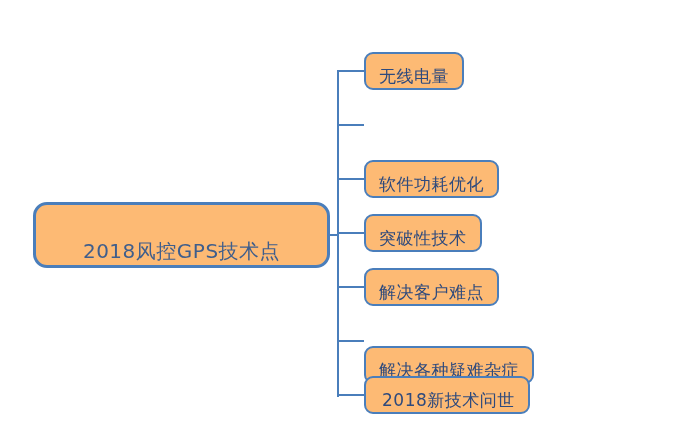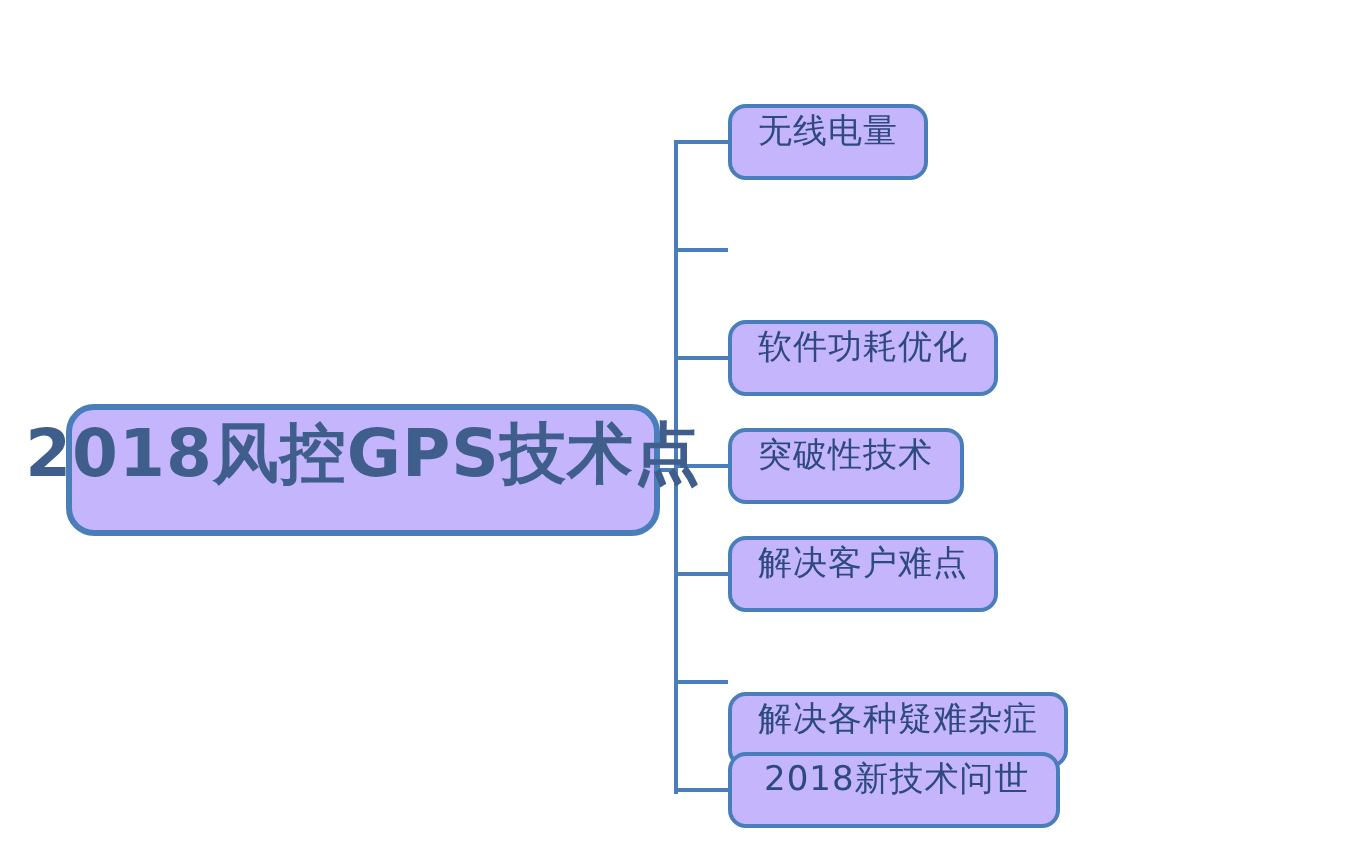--- a/index.html
+++ b/index.html
@@ -29,41 +29,41 @@
     left: 0;
     top: 0;
     width: 683px;
     height: 421px;
     pointer-events: none;
   }
 
   .node {
     position: absolute;
     box-sizing: border-box;
-    background: #c4b5fd;
+    background: #fdba74;
     border: 2px solid #4a7ebb;
     border-radius: 9px;
     display: flex;
-    align-items: flex-start;
+    align-items: flex-end;
     justify-content: center;
     white-space: nowrap;
   }
 
   
   #root-node {
     left: 33px;
     top: 202px;
     width: 297px;
     height: 66px;
     border-width: 3px;
     border-radius: 14px;
   }
   #root-node .node-label {
-    font-size: 33px;
-    font-weight: bold;
+    font-size: 20px;
+    font-weight: normal;
     color: #3f5e8c;
     letter-spacing: 0.5px;
   }
 
   
   .child-node {
     height: 38px;
     left: 364px;
     border-radius: 9px;
     padding: 0 13px;

